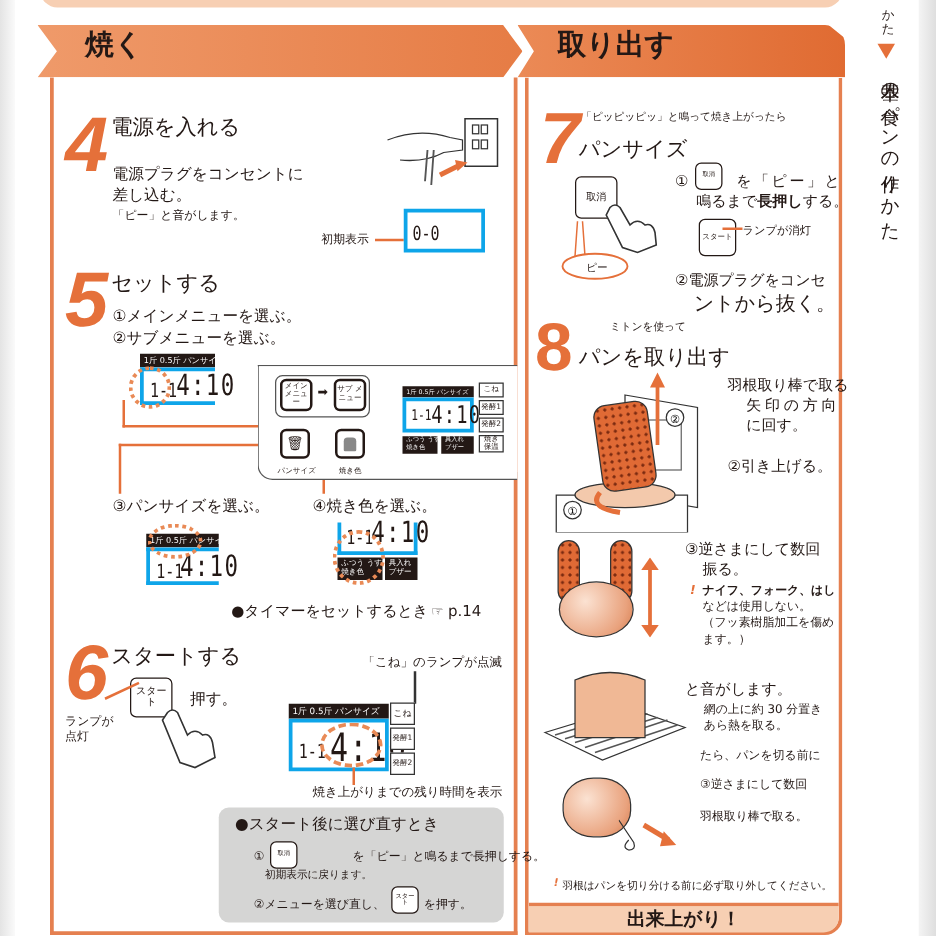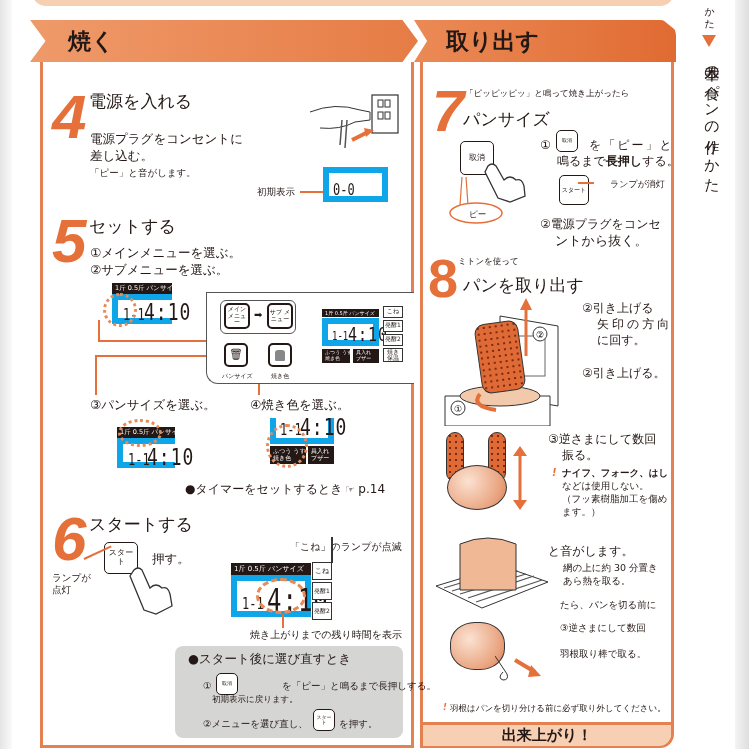--- a/index.html
+++ b/index.html
@@ -5,42 +5,42 @@
   * { box-sizing: border-box; margin: 0; padding: 0; }
   html, body { width: 749px; height: 749px; overflow: hidden; background: #ffffff; }
   body { position: relative; font-family: "DejaVu Sans", "Liberation Sans", sans-serif; color: #231815; }
 
   .page-left-shadow { position: absolute; left: 0; top: 0; width: 12px; height: 749px; background: linear-gradient(90deg, #e4e4e4, #fafafa); }
   .page-right-shadow { position: absolute; right: 0; top: 0; width: 14px; height: 749px; background: linear-gradient(90deg, #f4f4f4, #dedede); }
 
   .top-bar { position: absolute; left: 32px; top: -14px; width: 642px; height: 20px; background: #f7cfb3; border-radius: 0 0 14px 14px; }
 
   
-  .hdr { position: absolute; top: 20px; height: 42px; display: flex; align-items: center; }
+  .hdr { position: absolute; top: 20px; height: 42px; display: flex; }
   .hdr-bake { left: 30px; width: 388px; background: linear-gradient(90deg, #ef9a6a, #e67c45);
     clip-path: polygon(0 0, 96% 0, 100% 50%, 96% 100%, 0 100%, 4% 50%); }
   .hdr-take { left: 414px; width: 262px; background: linear-gradient(90deg, #eb8a56, #e06b32);
     clip-path: polygon(0 0, 95% 0, 100% 25%, 100% 100%, 0 100%, 5% 50%); border-top-right-radius: 16px; }
   .hdr-title { font-weight: bold; font-size: 23px; color: #231815; }
   .hdr-bake .hdr-title { margin-left: 38px; }
   .hdr-take .hdr-title { margin-left: 32px; }
 
   
   .panel { position: absolute; background: #fff; border: 3px solid #e58050; }
   .panel-bake { left: 40px; top: 62px; width: 374px; height: 686px; border-top: none; }
   .panel-take { left: 420px; top: 62px; width: 254px; height: 686px; border-top: none; border-bottom-right-radius: 14px; }
 
   .step-num { position: absolute; font-weight: bold; color: #e5703a; font-family: "Liberation Sans", sans-serif; font-size: 62px; line-height: 1; font-style: italic; }
   .step-title { position: absolute; font-size: 17px; color: #231815; white-space: nowrap; }
   .txt { position: absolute; font-size: 12.5px; line-height: 1.35; color: #231815; white-space: nowrap; }
   .txt-sm { position: absolute; font-size: 9.5px; line-height: 1.3; color: #231815; white-space: nowrap; }
   .txt-xs { position: absolute; font-size: 8.5px; color: #231815; white-space: nowrap; }
 
   
-  .lcd { position: absolute; border: 6px solid #0ea5e9; background: #fff; }
+  .lcd { position: absolute; border: 3px solid #0ea5e9; background: #fff; }
   .lcd-top { position: absolute; background: #231815; color: #fff; font-size: 6.5px; padding: 1px 3px; white-space: nowrap; }
   .lcd-digits { position: absolute; font-family: "DejaVu Sans Mono", monospace; font-size: 22px; color: #231815; letter-spacing: 1px; transform: scaleY(1.3); }
   .lcd-small { position: absolute; font-family: "DejaVu Sans Mono", monospace; font-size: 12px; transform: scaleY(1.3); }
   .dotted-circle { position: absolute; border: 3px dotted #e98a56; border-radius: 50%; }
   .dashed-oval { position: absolute; border: 3px dashed #e98a56; border-radius: 50%; }
 
   .ctrl-panel { position: absolute; left: 206px; top: 292px; width: 208px; height: 92px; border: 1px solid #555; border-right: none; border-radius: 0 0 0 12px; background: #fff; }
   .key { position: absolute; width: 24px; height: 24px; border: 2px solid #231815; border-radius: 5px; background: #fff; font-size: 6px; line-height: 1.1; text-align: center; display: flex; align-items: center; justify-content: center; }
   .key-group { position: absolute; border: 1px solid #555; border-radius: 6px; }
 
@@ -184,21 +184,21 @@
 <div class="step-title" style="left:89px;top:513px;">スタートする</div>
 <div class="key" style="left:104px;top:542px;width:34px;height:32px;font-size:8px;border-width:1.5px;">スタート</div>
 <div class="orange-line" style="left:84px;top:558px;width:30px;height:2px;transform:rotate(-25deg);transform-origin:left;"></div>
 <svg class="illus" style="left:126px;top:566px;" width="50" height="50">
   <path d="M8 4 Q12 0 16 4 L24 22 Q30 16 36 22 Q42 20 44 28 L46 40 L30 48 L18 44 L4 10 Z" fill="#fff" stroke="#333" stroke-width="1.3"></path>
 </svg>
 <div class="txt" style="left:152px;top:551px;">押す。</div>
 <div class="txt-sm" style="left:52px;top:572px;white-space:pre;">ランプが
 点灯</div>
 
-<div class="txt-sm" style="left:290px;top:540px;font-size:10px;">「こね」のランプが点滅</div>
+<div class="txt-sm" style="left:290px;top:524px;font-size:10px;">「こね」のランプが点滅</div>
 <div class="orange-line" style="left:331px;top:537px;width:2px;height:26px;background:#333;"></div>
 <div class="lcd-top" style="left:231px;top:563px;width:80px;font-size:7px;">1斤  0.5斤  パンサイズ</div>
 <div class="lcd" style="left:231px;top:575px;width:80px;height:42px;">
   <span class="lcd-small" style="left:5px;top:16px;">1-1</span>
   <span class="lcd-digits" style="left:30px;top:6px;font-size:24px;">4:10</span>
 </div>
 <div class="dashed-oval" style="left:256px;top:578px;width:50px;height:36px;"></div>
 <div class="side-label" style="left:312px;top:562px;height:18px;width:20px;font-size:7px;line-height:16px;">こね</div>
 <div class="side-label" style="left:312px;top:582px;height:18px;width:20px;font-size:6px;line-height:16px;">発酵1</div>
 <div class="side-label" style="left:312px;top:602px;height:18px;width:20px;font-size:6px;line-height:16px;">発酵2</div>
@@ -226,44 +226,44 @@
   <path d="M14 2 L12 30 M18 2 L20 30" stroke="#e5703a" stroke-width="1.2"></path>
   <ellipse cx="28" cy="38" rx="26" ry="10" fill="#fff" stroke="#e5703a" stroke-width="1.5"></ellipse>
 </svg>
 <div class="txt-xs" style="left:469px;top:209px;">ピー</div>
 <div class="txt" style="left:540px;top:137px;font-size:12px;">①</div>
 <div class="key" style="left:556px;top:130px;width:22px;height:22px;font-size:5px;border-width:1.5px;">取消</div>
 <div class="txt" style="left:589px;top:137px;font-size:12px;letter-spacing:2px;">を「ピー」と</div>
 <div class="txt" style="left:557px;top:153px;font-size:12px;"><span>鳴るまで</span><span class="bold">長押し</span><span>する。</span></div>
 <div class="key" style="left:559px;top:175px;width:30px;height:30px;font-size:6px;border-width:1.5px;">スタート</div>
 <div class="orange-line" style="left:578px;top:182px;width:16px;height:2px;"></div>
-<div class="txt-xs" style="left:594px;top:178px;font-size:9px;margin-left:16px;">ランプが消灯</div>
+<div class="txt-xs" style="left:594px;top:178px;font-size:9px;">ランプが消灯</div>
 <div class="txt" style="left:540px;top:216px;font-size:12px;">②電源プラグをコンセ</div>
-<div class="txt" style="left:555px;top:232px;font-size:13px;">ントから抜く。</div>
+<div class="txt" style="left:555px;top:232px;font-size:16px;">ントから抜く。</div>
 
 <div class="step-num" style="left:428px;top:251px;font-size:54px;font-style:normal;">8</div>
-<div class="txt-xs" style="left:458px;top:256px;">ミトンを使って</div>
+<div class="txt-xs" style="left:488px;top:256px;">ミトンを使って</div>
 <div class="step-title" style="left:463px;top:274px;">パンを取り出す</div>
 
 <svg class="illus" style="left:440px;top:296px;" width="120" height="130">
   <path d="M60 20 L118 30 L118 110 L60 100 Z" fill="#fff" stroke="#333"></path>
   <rect x="70" y="40" width="35" height="40" fill="#fff" stroke="#666"></rect>
   <path d="M5 100 L110 100 L110 130 L5 130 Z" fill="#fff" stroke="#333"></path>
   <ellipse cx="60" cy="100" rx="40" ry="10" fill="#f3c9ac" stroke="#333"></ellipse>
   <line x1="86" y1="60" x2="86" y2="10" stroke="#e5703a" stroke-width="3"></line>
   <polygon points="80,14 92,14 86,2" fill="#e5703a"></polygon>
   <path d="M40 98 Q30 110 56 114" stroke="#e5703a" stroke-width="4" fill="none"></path>
   <circle cx="18" cy="112" r="7" fill="#fff" stroke="#333"></circle>
     <text x="14" y="116" font-size="9">①</text>
   <circle cx="100" cy="38" r="7" fill="#fff" stroke="#333"></circle>
     <text x="96" y="42" font-size="9">②</text>
 </svg>
 <div class="illus mitten" style="left:478px;top:322px;width:44px;height:70px;transform:rotate(-8deg);"></div>
 
-<div class="txt" style="left:582px;top:300px;font-size:12px;">②引き上げる</div>
+<div class="txt" style="left:582px;top:300px;font-size:12px;">羽根取り棒で取る</div>
 <div class="txt" style="left:597px;top:316px;font-size:12px;letter-spacing:3px;">矢印の方向</div>
 <div class="txt" style="left:597px;top:332px;font-size:12px;">に回す。</div>
 <div class="txt" style="left:582px;top:365px;font-size:12px;">②引き上げる。</div>
 
 <div class="illus mitten" style="left:446px;top:432px;width:18px;height:50px;"></div>
 <div class="illus mitten" style="left:488px;top:432px;width:18px;height:50px;"></div>
 <div class="illus bread" style="left:447px;top:465px;width:60px;height:45px;border-radius:50%;"></div>
 <svg class="illus" style="left:510px;top:446px;" width="20" height="64">
   <line x1="10" y1="8" x2="10" y2="56" stroke="#e5703a" stroke-width="3"></line>
   <polygon points="3,10 17,10 10,0" fill="#e5703a"></polygon>

